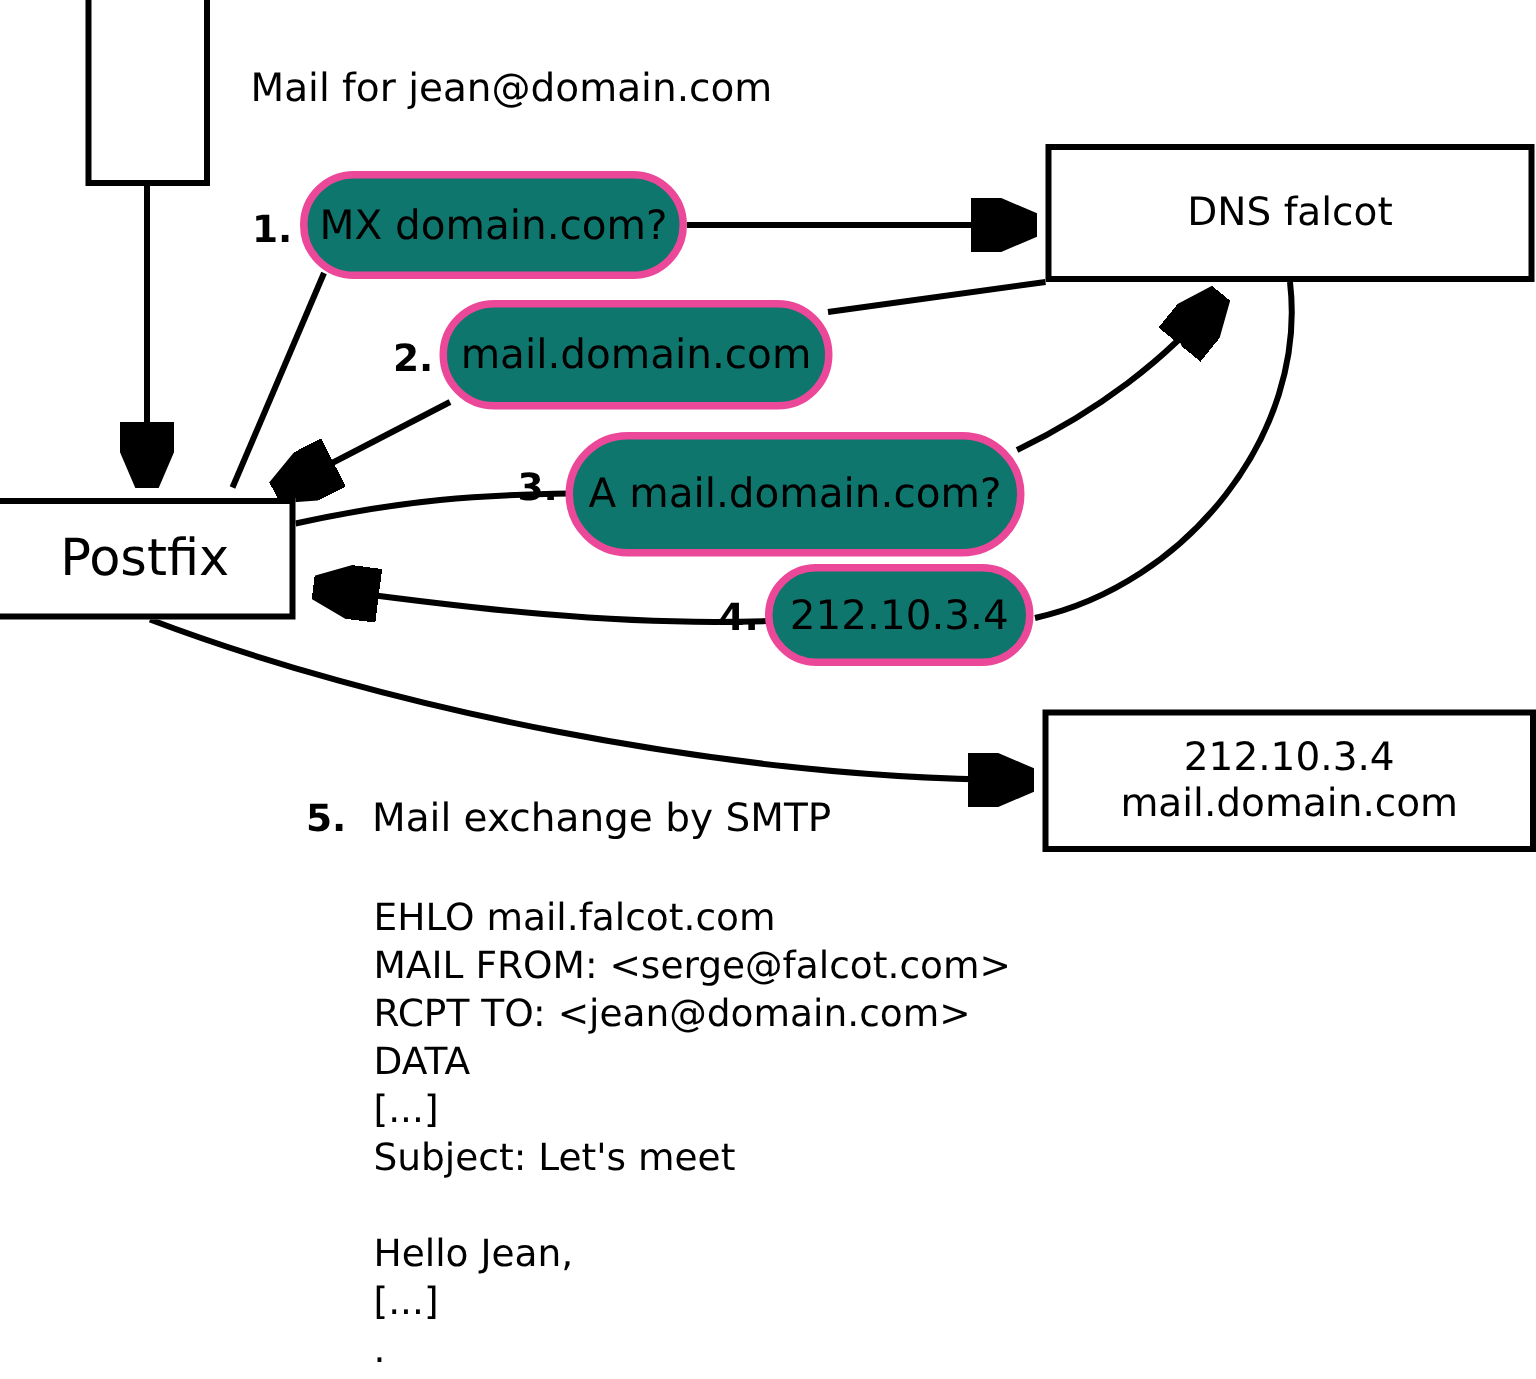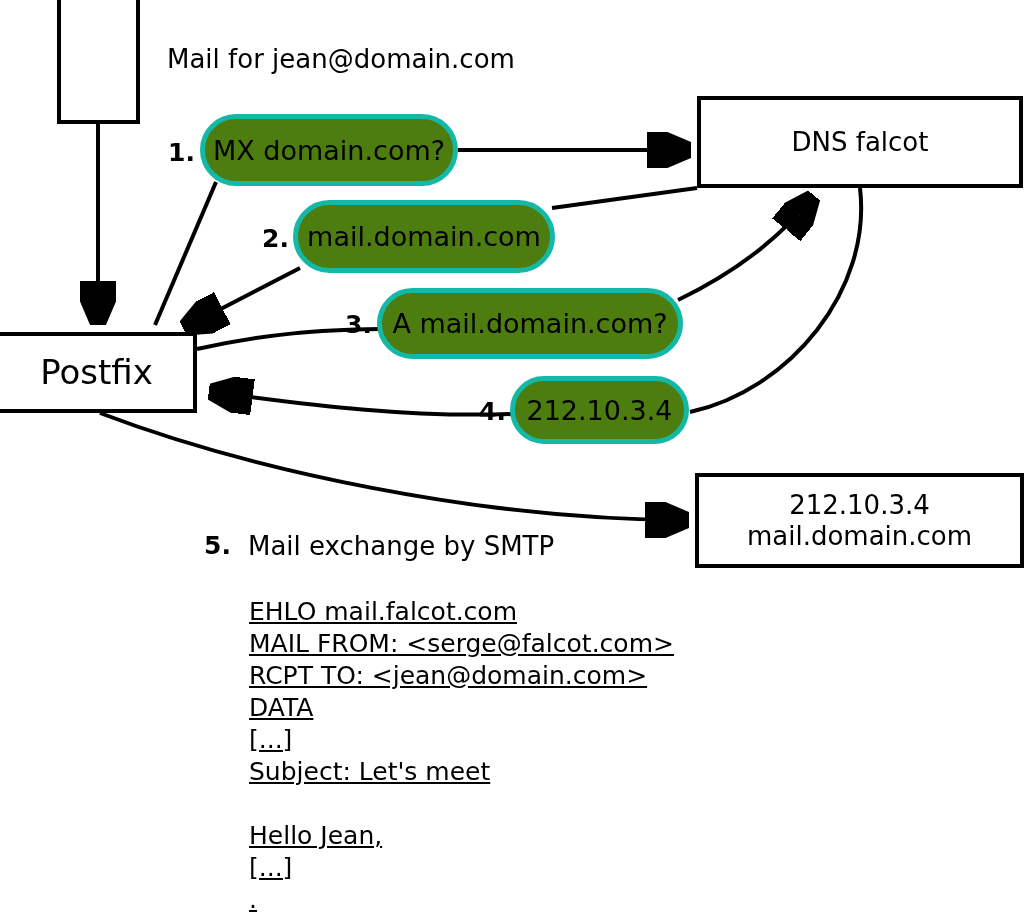--- a/index.html
+++ b/index.html
@@ -55,36 +55,36 @@
   #node-postfix { left: -4px; top: 332px; width: 201px; height: 81px; }
   #node-remote  { left: 695px; top: 473px; width: 329px; height: 95px; }
   #node-postfix .rect-label { font-size: 34px; }
   #node-dns .rect-label     { font-size: 26px; }
   #node-remote .rect-label  { font-size: 26px; }
 
   
   .bubble {
     position: absolute;
     box-sizing: border-box;
-    background: #4d7c0f;
-    border: 5px solid #14b8a6;
+    background: #0f766e;
+    border: 5px solid #ec4899;
     border-radius: 999px;
     display: flex;
     align-items: center;
     justify-content: center;
     z-index: 4;
   }
   .bubble .bubble-label {
     font-size: 27px;
     white-space: nowrap;
     padding: 0 12px;
   }
   #bubble-1 { left: 200px; top: 114px; width: 258px; height: 72px; }
   #bubble-2 { left: 293px; top: 200px; width: 262px; height: 73px; }
-  #bubble-3 { left: 377px; top: 288px; width: 306px; height: 71px; }
+  #bubble-3 { left: 377px; top: 288px; width: 306px; height: 83px; }
   #bubble-4 { left: 510px; top: 376px; width: 179px; height: 68px; }
 
   
   .step-num {
     position: absolute;
     font-size: 25px;
     font-weight: bold;
     z-index: 5;
     white-space: nowrap;
   }
@@ -106,21 +106,21 @@
   }
   #smtp-heading {
     left: 248px; top: 531px;
     font-size: 26px;
   }
   #smtp-transcript {
     left: 249px; top: 596px;
     font-size: 25px;
     line-height: 32px;
   }
-  #smtp-transcript .tr-line { display: block; min-height: 32px; white-space: pre; text-decoration: underline; }
+  #smtp-transcript .tr-line { display: block; min-height: 32px; white-space: pre; }
   .tr-blank { height: 32px; }
 </style>
 </head>
 <body>
 
 <div id="canvas">
 
   <svg id="wires" viewBox="0 0 1024 919" xmlns="http://www.w3.org/2000/svg">
     <defs>
       <marker id="ah" markerWidth="11" markerHeight="9" refX="10.2" refY="4.5" orient="auto" markerUnits="strokeWidth">

